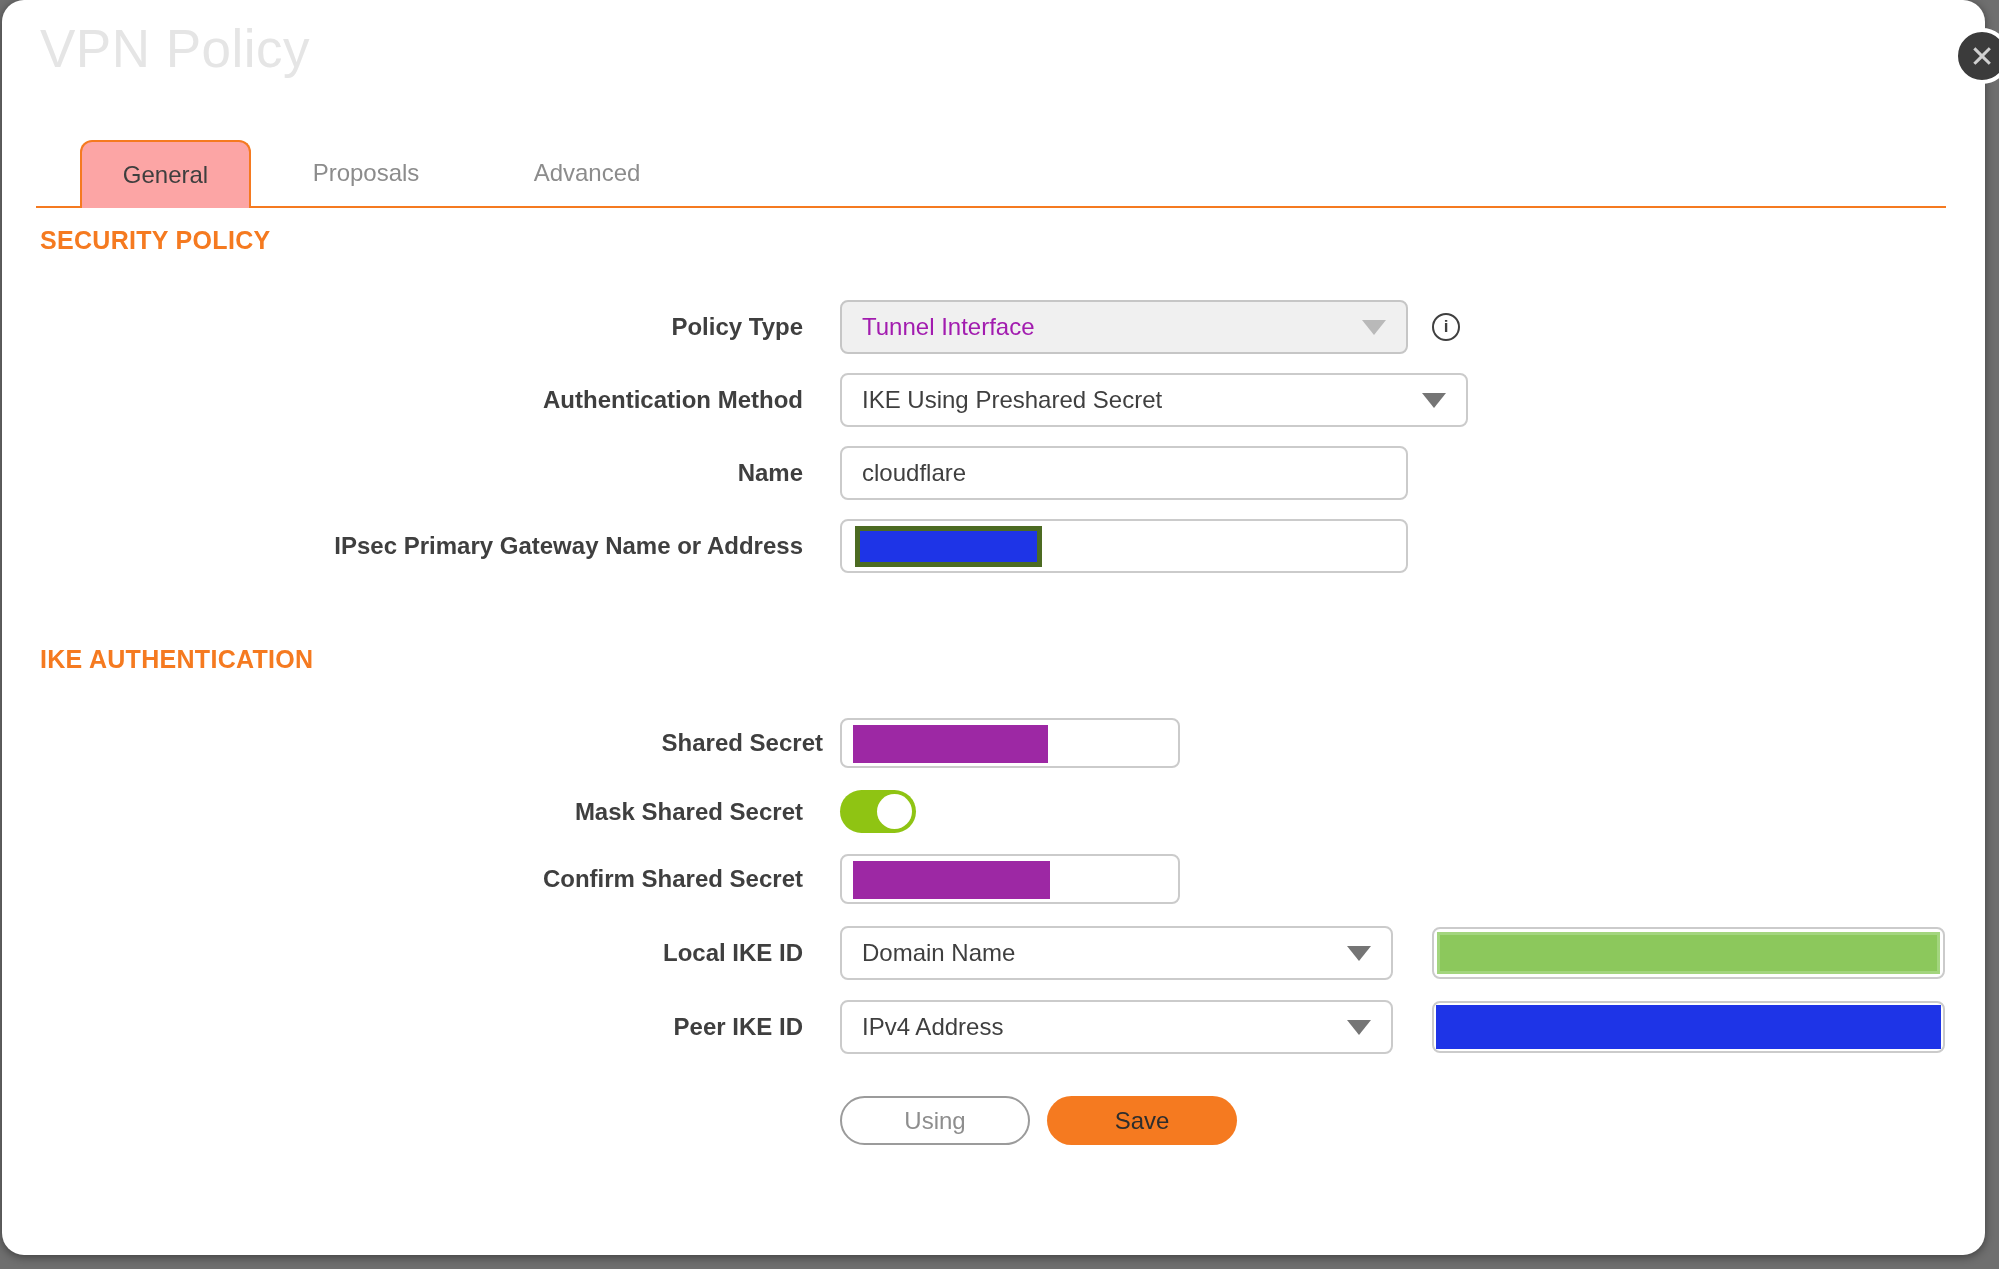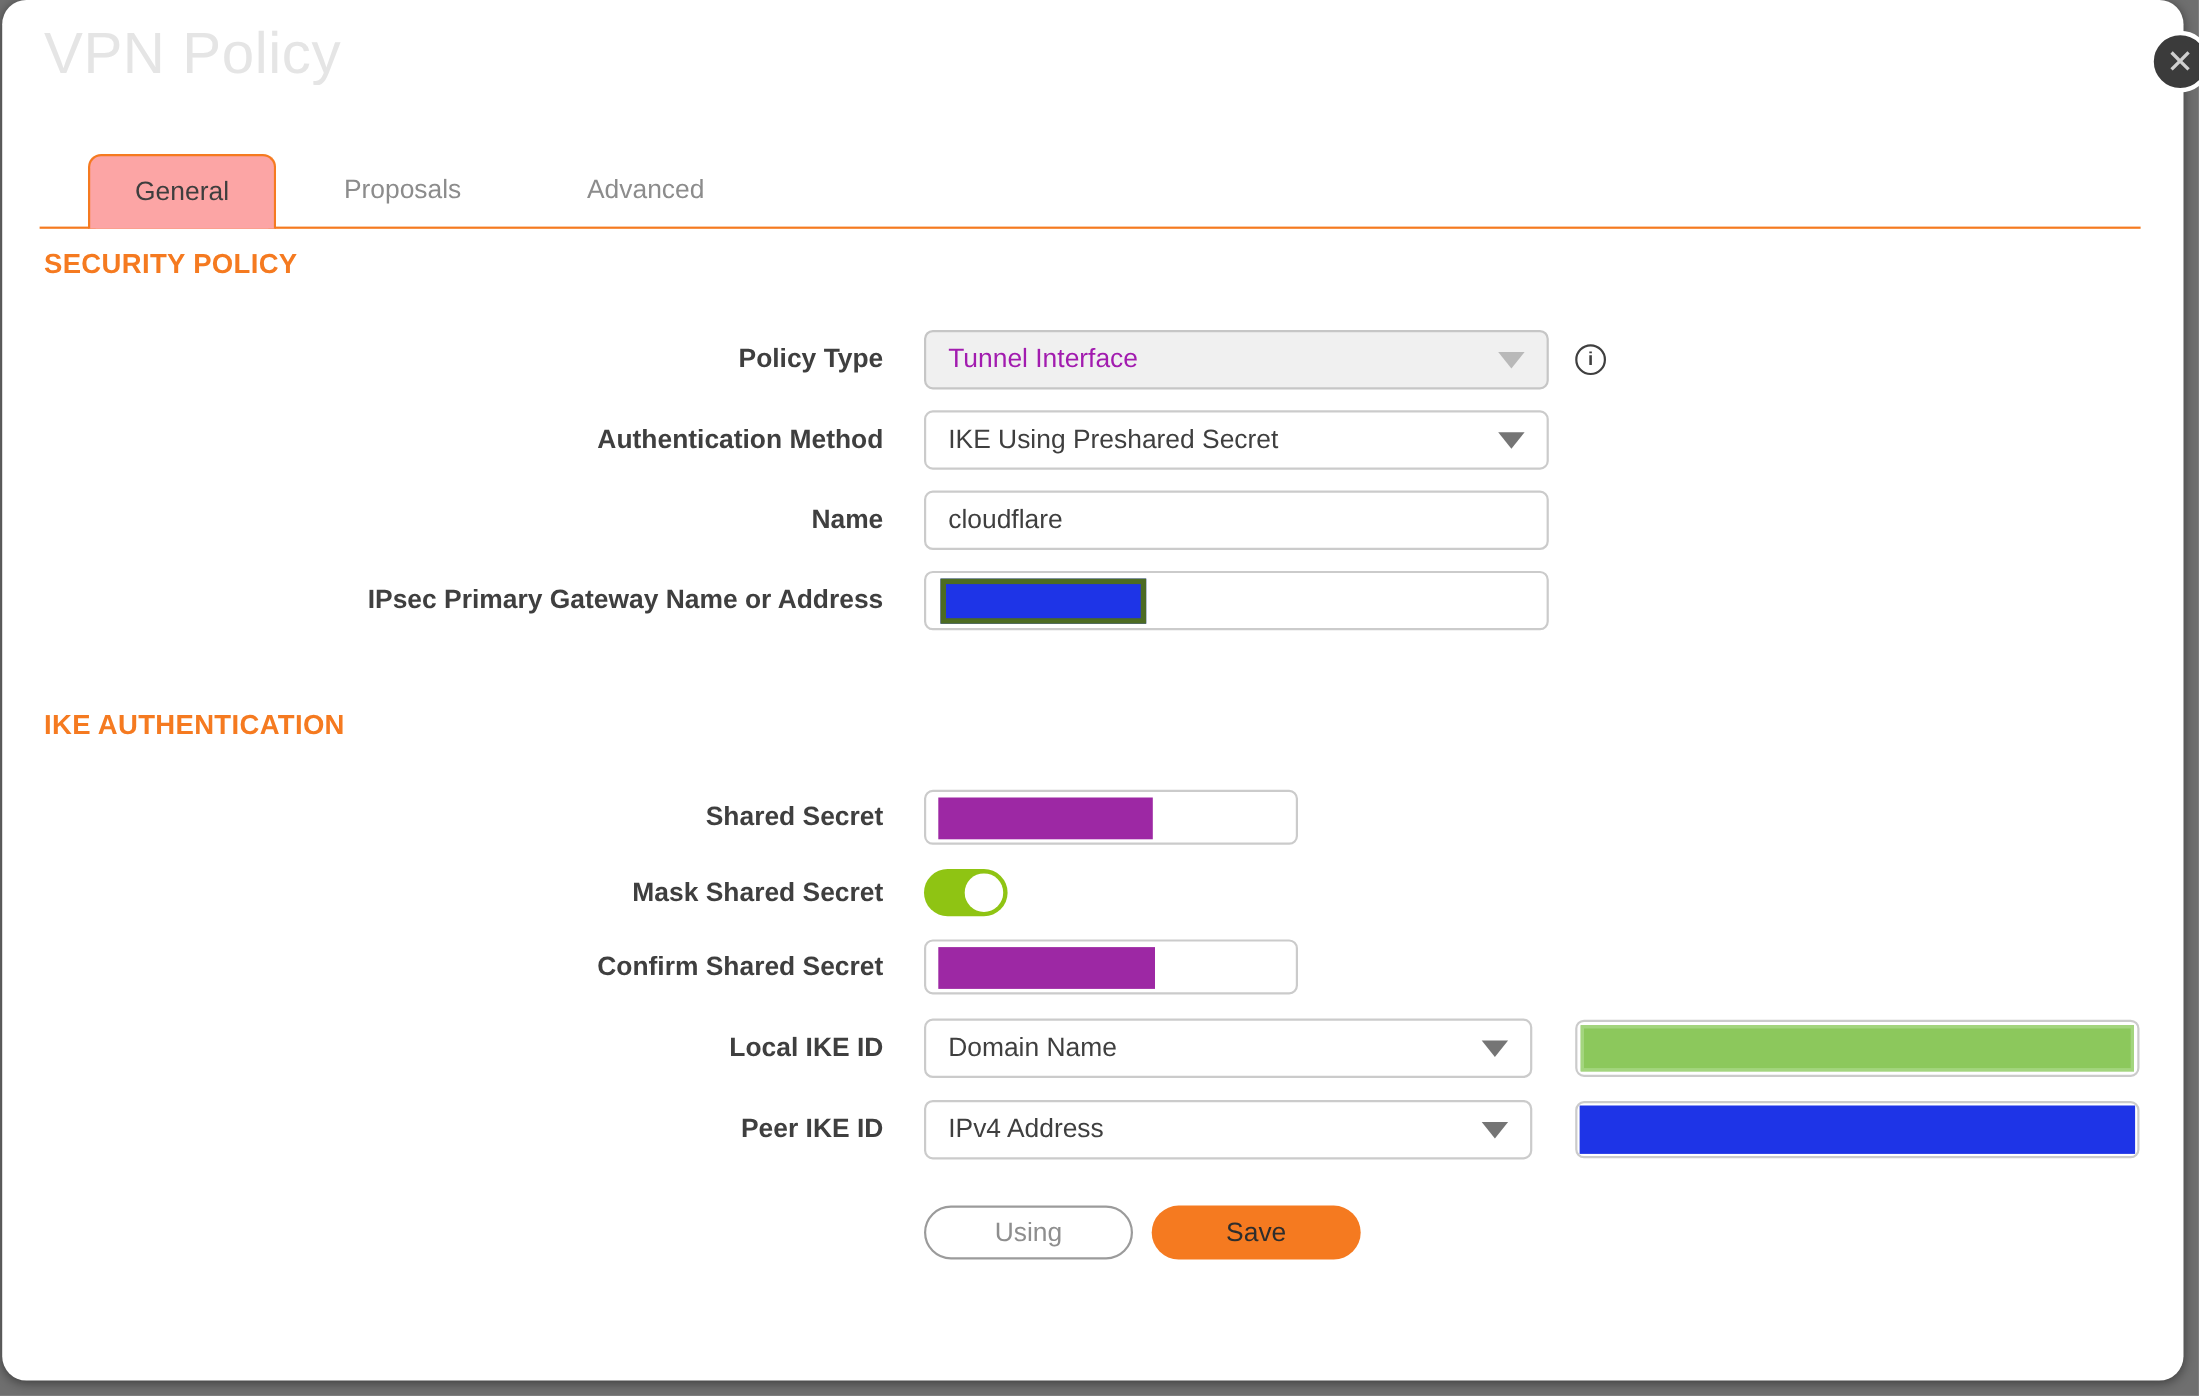--- a/index.html
+++ b/index.html
@@ -131,38 +131,38 @@
 <div class="flabel" style="top:300px;line-height:54px;">Policy Type</div>
 <div class="fld select disabled" style="top:300px;width:568px;height:54px;">
   <span>Tunnel Interface</span>
   <span class="caret"></span>
 </div>
 <div class="info-icon">
   <span>i</span>
 </div>
 
 <div class="flabel" style="top:373px;line-height:54px;">Authentication Method</div>
-<div class="fld select" style="top:373px;width:568px;height:54px;align-items:center;">
+<div class="fld select" style="top:373px;width:628px;height:54px;align-items:center;">
   <span>IKE Using Preshared Secret</span>
   <span class="caret"></span>
 </div>
 
 <div class="flabel" style="top:446px;line-height:54px;">Name</div>
 <div class="fld" style="top:446px;width:568px;height:54px;">
   <span>cloudflare</span>
 </div>
 
 <div class="flabel" style="top:519px;line-height:54px;">IPsec Primary Gateway Name or Address</div>
 <div class="fld" style="top:519px;width:568px;height:54px;">
   <span class="redact blue-olive" style="left:13px;top:5px;width:187px;height:41px;"></span>
 </div>
 
 <div class="sec-head" style="top:645px;">IKE AUTHENTICATION</div>
 
-<div class="flabel" style="top:718px;line-height:50px;">Shared Secret</div>
+<div class="flabel" style="top:718px;line-height:50px;margin-left:20px;">Shared Secret</div>
 <div class="fld" style="top:718px;width:340px;height:50px;">
   <span class="redact purple" style="left:11px;top:5px;width:195px;height:38px;"></span>
 </div>
 
 <div class="flabel" style="top:790px;line-height:43px;">Mask Shared Secret</div>
 <div class="toggle">
   <span class="knob"></span>
 </div>
 
 <div class="flabel" style="top:854px;line-height:50px;">Confirm Shared Secret</div>

